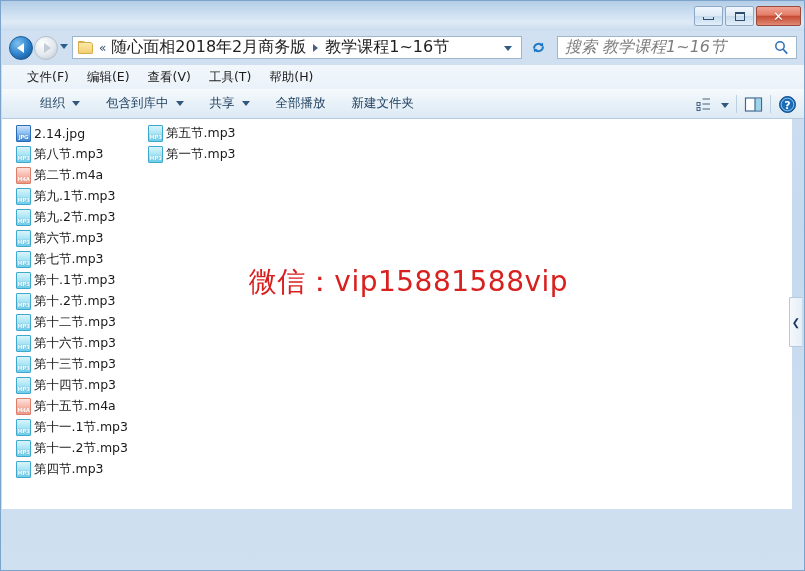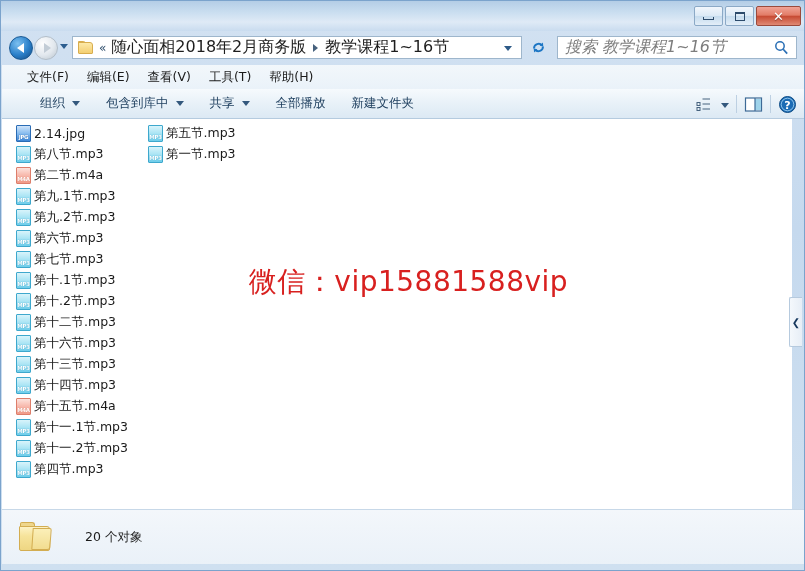--- a/index.html
+++ b/index.html
@@ -662,22 +662,14 @@
     </div>
 
     <div class="wm-band"></div>
     <div class="watermark">微信：vip15881588vip</div>
   </div>
 
   <div class="side-tab">
     <span>❮</span>
   </div>
 
-  <div class="statusbar">
-    <div class="sb-folder">
-      <span class="tab"></span>
-      <span class="body"></span>
-      <span class="flap"></span>
-    </div>
-    <span class="sb-text">20 个对象</span>
-  </div>
 
 </div>
 
 </body></html>

